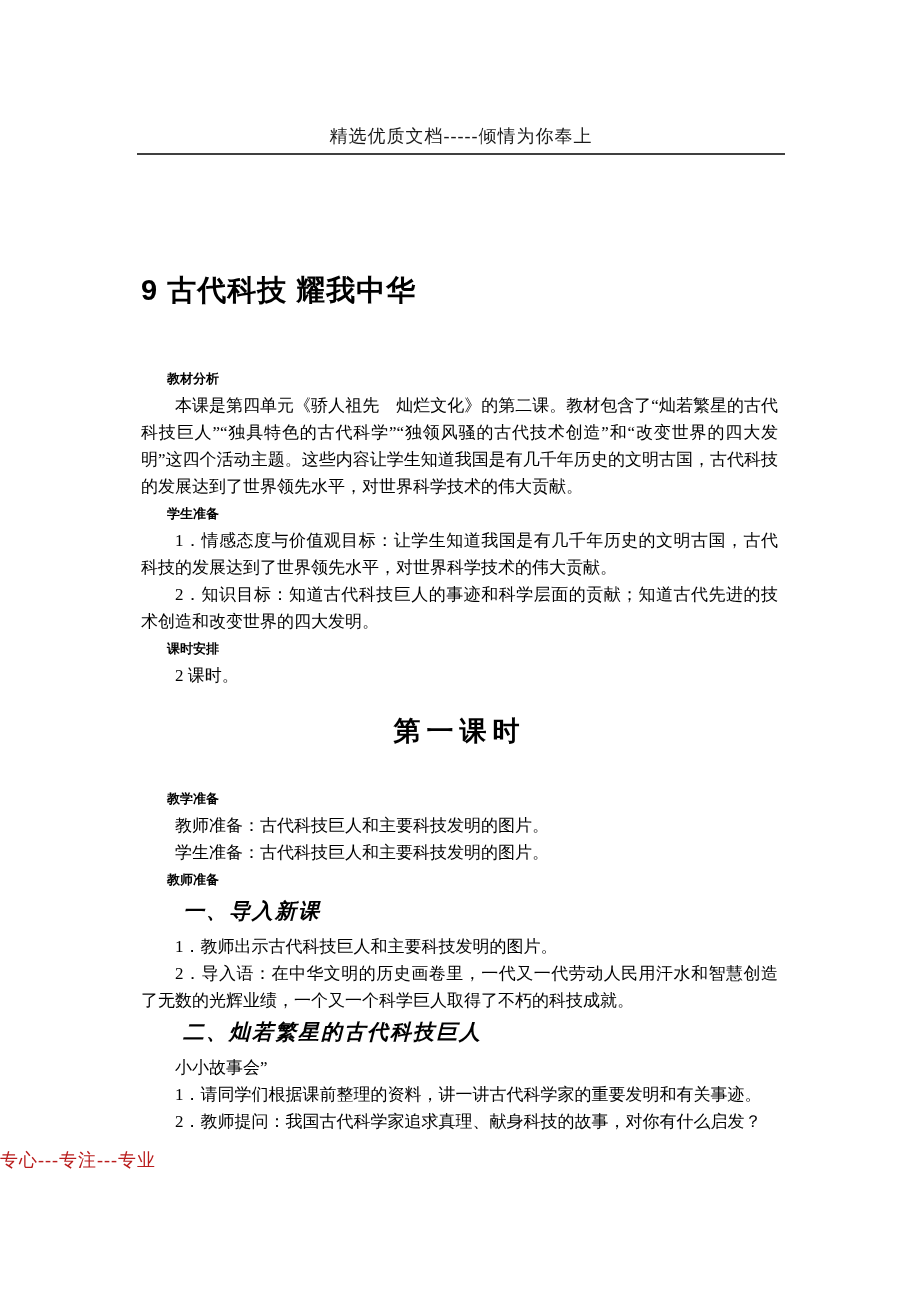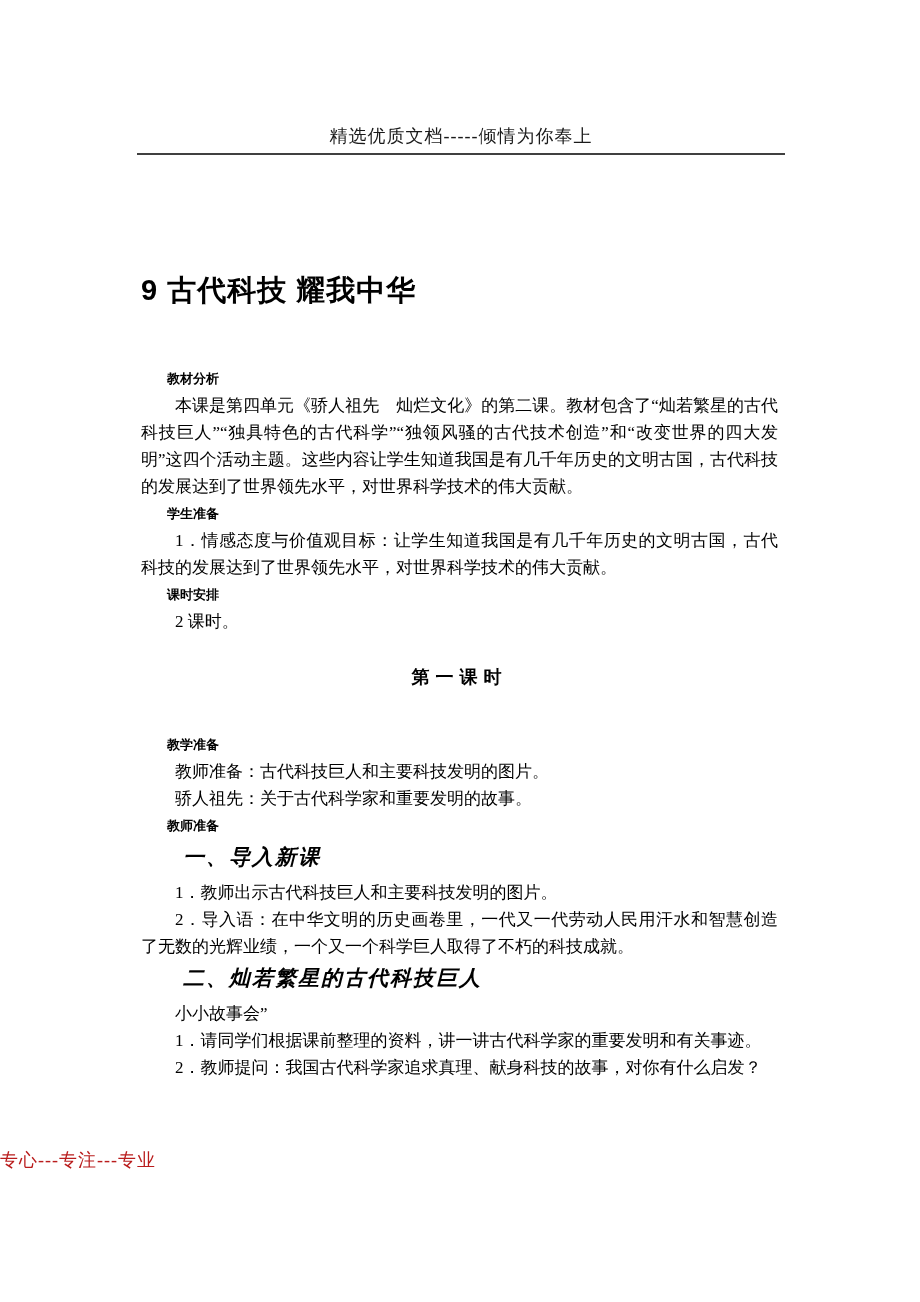--- a/index.html
+++ b/index.html
@@ -51,21 +51,21 @@
   .h-kai {
     font-weight: bold;
     font-style: italic;
     font-size: 21px; line-height: 27px;
     text-indent: 2em;
     letter-spacing: 2px;
     margin: 5px 0 8px 0;
   }
   .lesson-title {
     font-weight: bold;
-    font-size: 18px; line-height: 36px;
+    font-size: 27px; line-height: 36px;
     text-align: center;
     letter-spacing: 6px;
     margin: 24px 0 36px 0;
   }
   .footer {
     position: absolute;
     top: 1148px; left: 0; width: 920px;
     font-size: 18px; line-height: 24px;
     letter-spacing: 1px;
     color: #b91c1c;
@@ -82,29 +82,30 @@
 
   <div class="content">
 
     <h1 class="doc-title">9 古代科技 耀我中华</h1>
 
     <p class="h-sans">教材分析</p>
     <p class="para">本课是第四单元《骄人祖先　灿烂文化》的第二课。教材包含了“灿若繁星的古代科技巨人”“独具特色的古代科学”“独领风骚的古代技术创造”和“改变世界的四大发明”这四个活动主题。这些内容让学生知道我国是有几千年历史的文明古国，古代科技的发展达到了世界领先水平，对世界科学技术的伟大贡献。</p>
 
     <p class="h-sans">学生准备</p>
     <p class="para">1．情感态度与价值观目标：让学生知道我国是有几千年历史的文明古国，古代科技的发展达到了世界领先水平，对世界科学技术的伟大贡献。</p>
+    <p class="para">2．知识目标：知道古代科技巨人的事迹和科学层面的贡献；知道古代先进的技术创造和改变世界的四大发明。</p>
 
     <p class="h-sans">课时安排</p>
     <p class="para">2 课时。</p>
 
     <h2 class="lesson-title">第一课时</h2>
 
     <p class="h-sans">教学准备</p>
     <p class="para">教师准备：古代科技巨人和主要科技发明的图片。</p>
-    <p class="para">骄人祖先：关于古代科学家和重要发明的故事。</p>
+    <p class="para">学生准备：古代科技巨人和主要科技发明的图片。</p>
 
     <p class="h-sans">教师准备</p>
 
     <p class="h-kai">一、导入新课</p>
     <p class="para">1．教师出示古代科技巨人和主要科技发明的图片。</p>
     <p class="para">2．导入语：在中华文明的历史画卷里，一代又一代劳动人民用汗水和智慧创造了无数的光辉业绩，一个又一个科学巨人取得了不朽的科技成就。</p>
 
     <p class="h-kai">二、灿若繁星的古代科技巨人</p>
     <p class="para">小小故事会”</p>
     <p class="para">1．请同学们根据课前整理的资料，讲一讲古代科学家的重要发明和有关事迹。</p>

